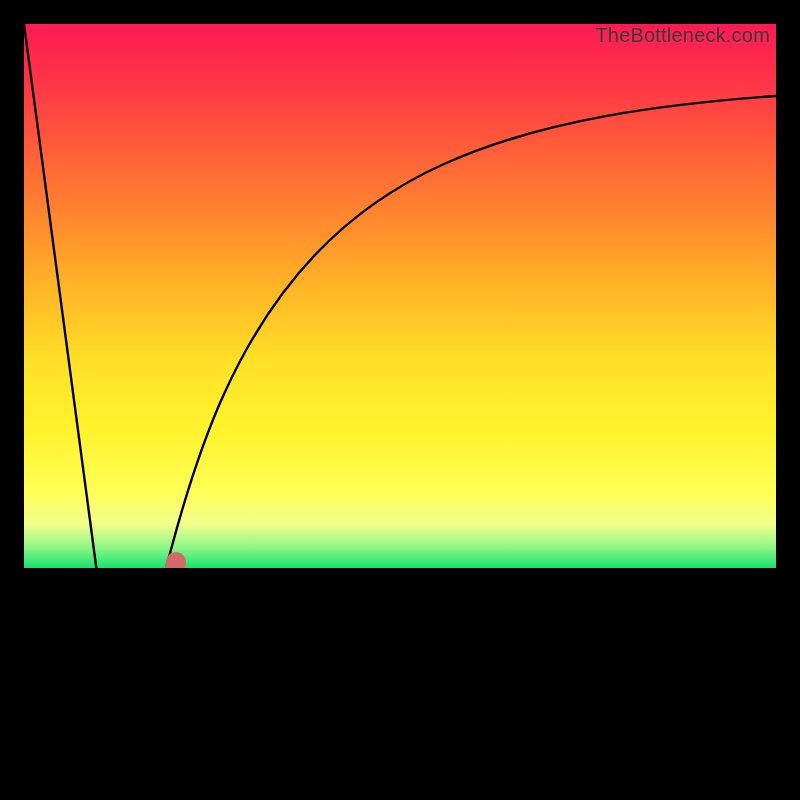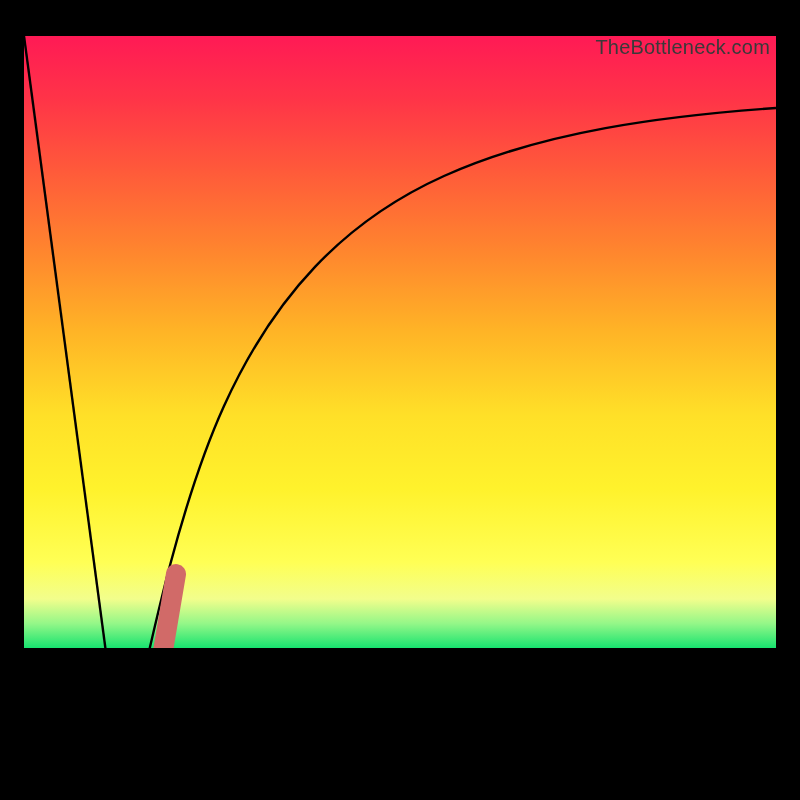--- a/index.html
+++ b/index.html
@@ -13,23 +13,23 @@
   }
   .frame {
     position: relative;
     width: 800px;
     height: 800px;
     background: #000;
   }
   .plot-area {
     position: absolute;
     left: 24px;
-    top: 36px;
+    top: 24px;
     width: 752px;
-    height: 612px;
+    height: 544px;
     overflow: hidden;
   }
   .gradient-bg {
     position: absolute;
     inset: 0;
     background: linear-gradient(
       to bottom,
       #ff1a55 0%,
       #ff3348 10%,
       #ff5a3a 22%,

